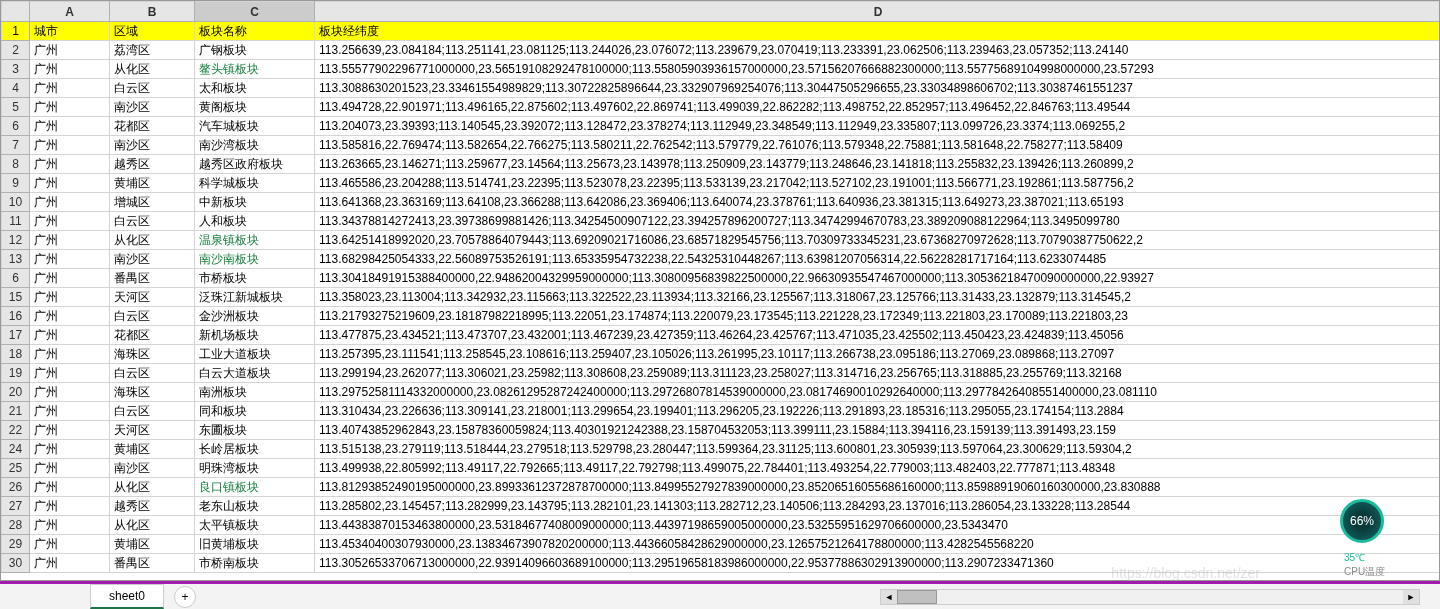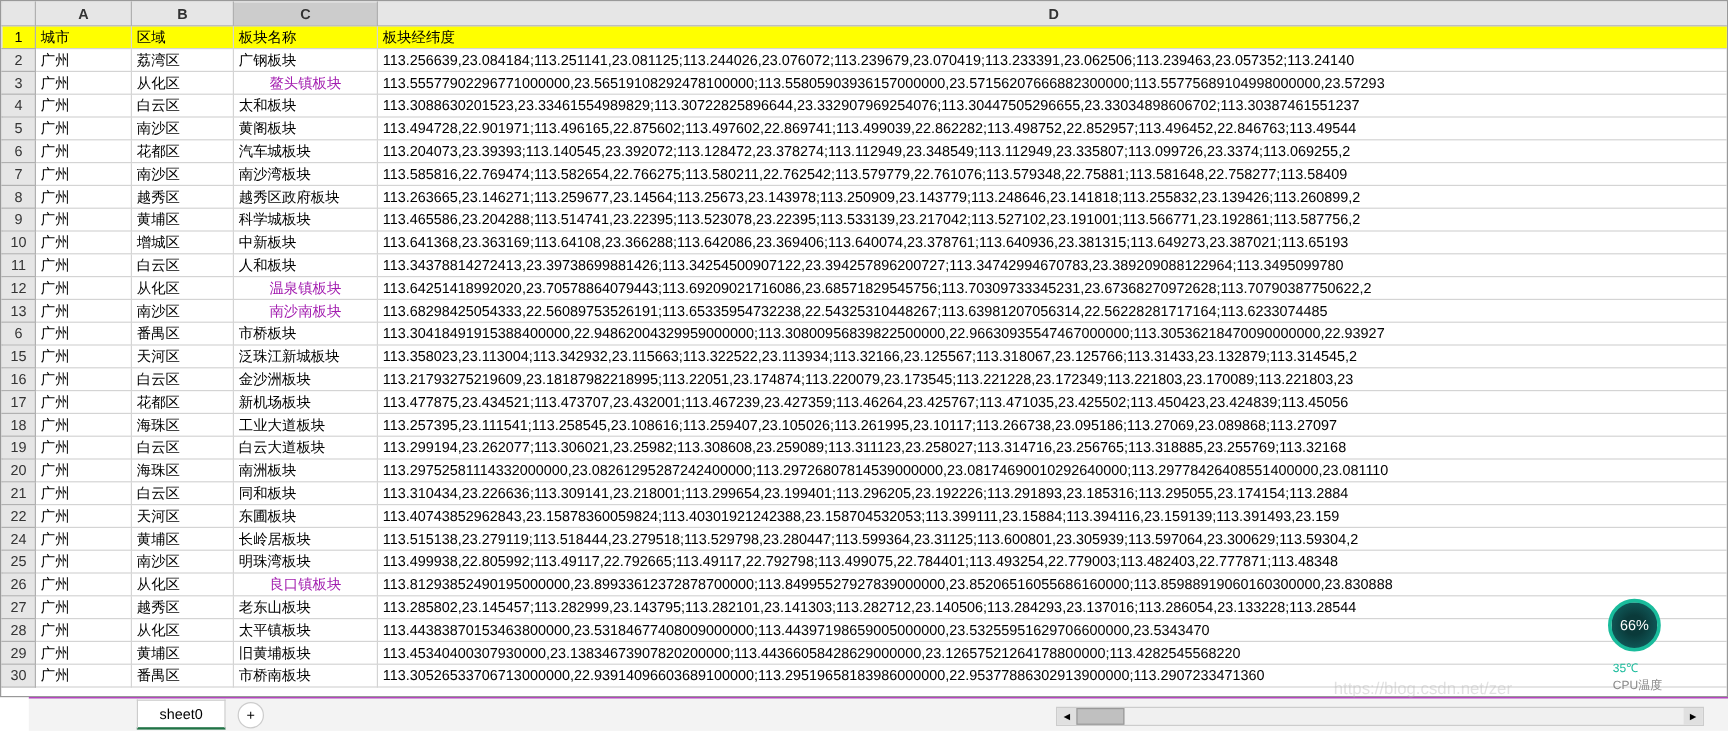--- a/index.html
+++ b/index.html
@@ -4,27 +4,27 @@
 <style>
 * { margin: 0; padding: 0; box-sizing: border-box; }
 body { font-family: "Microsoft YaHei", Arial, sans-serif; font-size: 12px; background: #fff; width: 1440px; height: 609px; overflow: hidden; position: relative; }
 .sheet-area { position: absolute; top: 0; left: 0; right: 0; bottom: 28px; overflow: hidden; border: 1px solid #999; }
 table { border-collapse: collapse; width: 100%; table-layout: fixed; }
 td, th { border: 1px solid #d4d4d4; padding: 1px 4px; height: 18px; line-height: 16px; white-space: nowrap; overflow: hidden; text-overflow: clip; font-size: 12px; }
 .row-hdr { background: #e6e6e6; text-align: center; width: 28px; color: #333; border-right: 1px solid #b0b0b0; border-bottom: 1px solid #b0b0b0; }
 .col-hdr { background: #e6e6e6; text-align: center; color: #333; border-right: 1px solid #b0b0b0; border-bottom: 1px solid #b0b0b0; height: 20px; }
 .corner { background: #e6e6e6; width: 28px; border-right: 1px solid #b0b0b0; border-bottom: 1px solid #b0b0b0; }
 .header-row td { background: #ffff00; font-weight: normal; color: #000; }
-.red-text { color: #a21caf; text-align: center; }
+.red-text { color: #15803d; }
 .selected-col { background: #ccc; }
 .col-A { width: 80px; }
 .col-B { width: 85px; }
 .col-C { width: 120px; }
 .col-D { width: 1127px; }
-.tab-bar { position: absolute; bottom: 0; left: 0; right: 0; height: 28px; background: #f3f3f3; border-top: 1px solid #a21caf; display: flex; align-items: center; padding-left: 90px; margin-left: 24px; }
+.tab-bar { position: absolute; bottom: 0; left: 0; right: 0; height: 28px; background: #f3f3f3; border-top: 3px solid #a21caf; display: flex; align-items: center; padding-left: 90px; }
 .tab { padding: 4px 18px; background: #fff; border: 1px solid #ccc; border-bottom: none; font-size: 12px; margin-right: 2px; cursor: pointer; }
 .tab.active { background: #fff; border-bottom: 2px solid #217346; }
 .add-tab { width: 22px; height: 22px; border: 1px solid #ccc; border-radius: 50%; display: flex; align-items: center; justify-content: center; margin-left: 8px; cursor: pointer; background: #fff; }
 .hscroll { position: absolute; bottom: 4px; right: 20px; width: 540px; height: 16px; background: #f0f0f0; border: 1px solid #ccc; }
 .hscroll-thumb { position: absolute; left: 0; top: 0; width: 40px; height: 14px; background: #c0c0c0; border: 1px solid #999; }
 .hscroll-arrow { position: absolute; top: 0; width: 16px; height: 14px; background: #e0e0e0; text-align: center; line-height: 14px; font-size: 9px; }
 .widget { position: absolute; right: 20px; bottom: 60px; width: 80px; height: 50px; }
 .widget .circle { width: 44px; height: 44px; border-radius: 50%; background: radial-gradient(circle,#0a3a3a 30%,#0f5555 70%); border: 3px solid #1abc9c; display: flex; align-items: center; justify-content: center; color: #fff; font-size: 12px; float: left; }
 .widget .info { float: left; margin-left: 4px; color: #888; font-size: 10px; line-height: 14px; padding-top: 8px; }
 .widget .temp { color: #1abc9c; }

